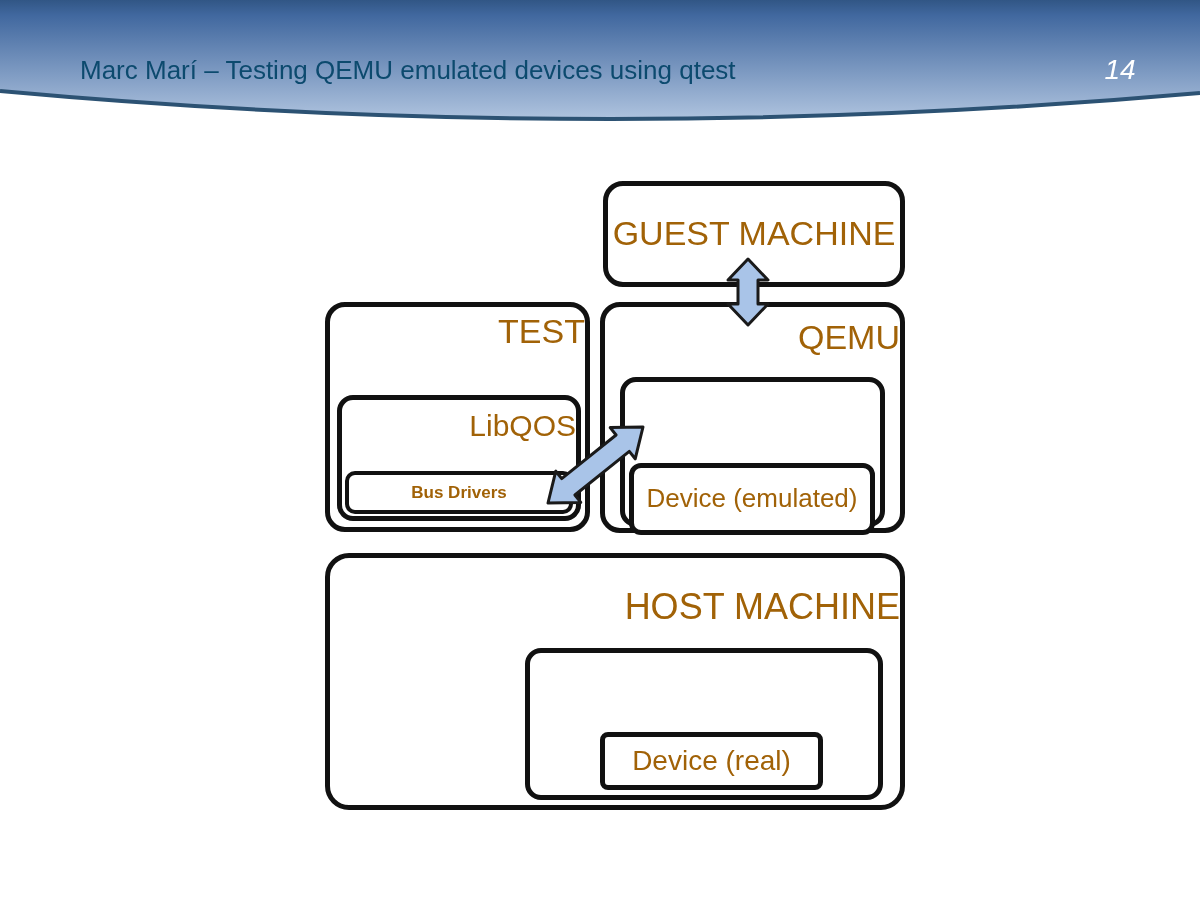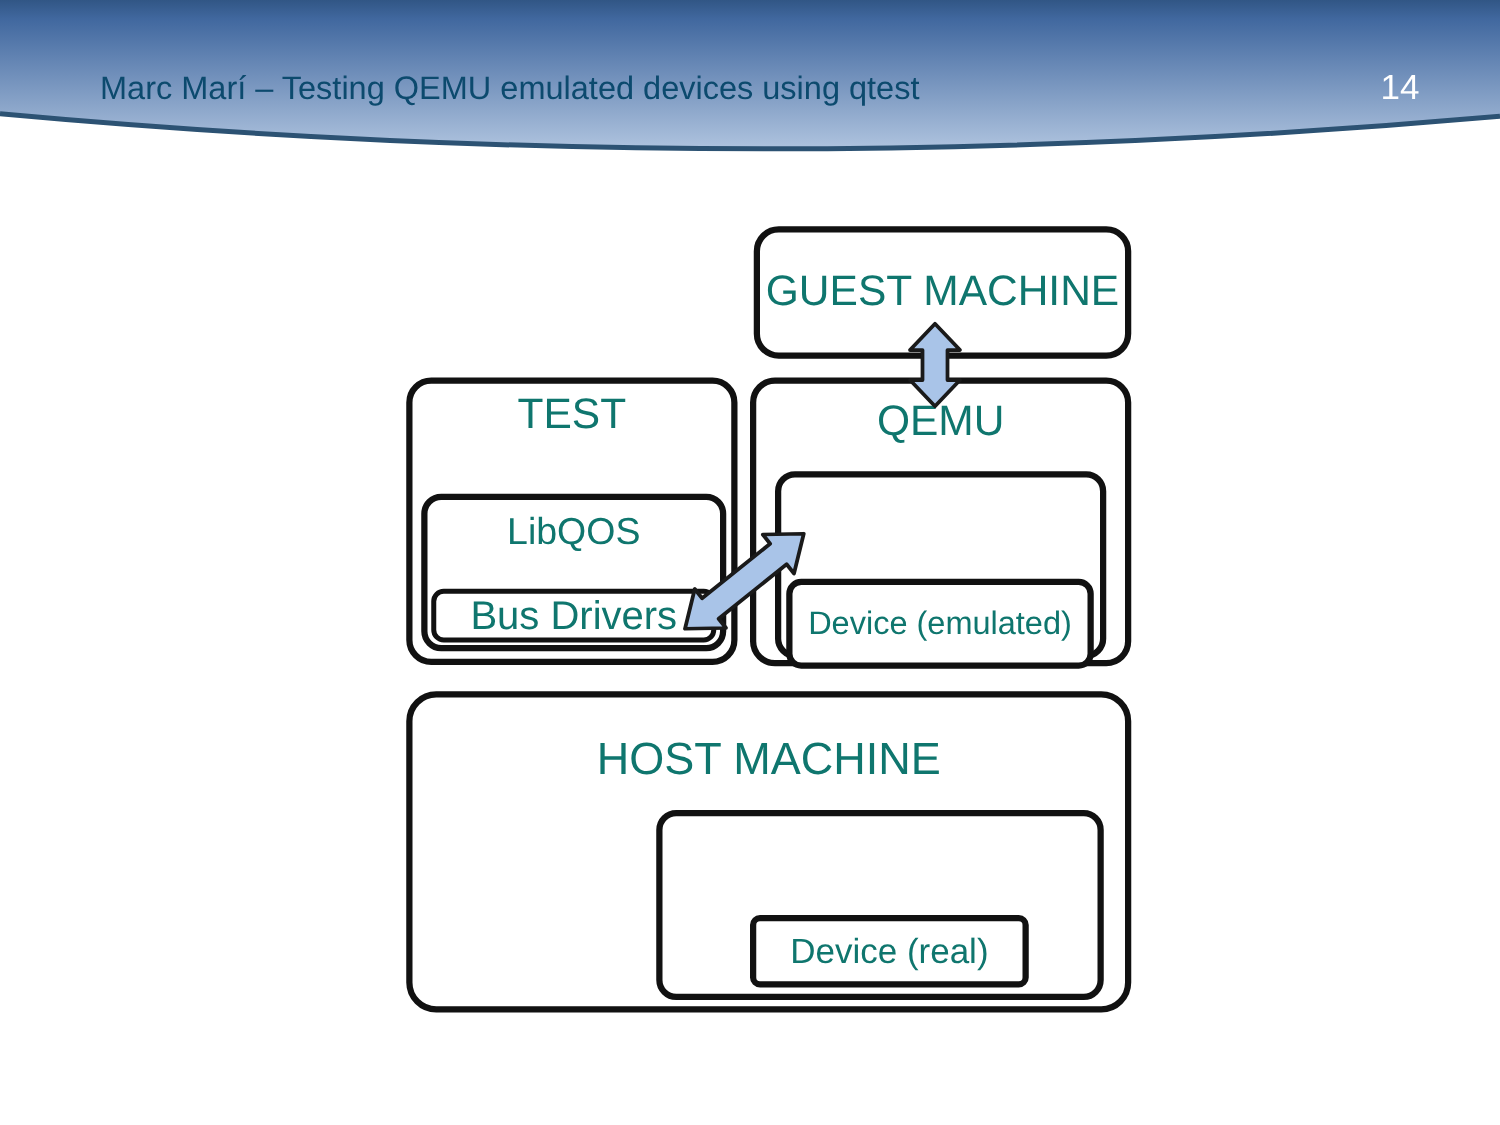--- a/index.html
+++ b/index.html
@@ -29,51 +29,52 @@
     color: #0c4a6e;
     white-space: nowrap;
   }
   .page-number {
     position: absolute;
     left: 1085px; top: 54px;
     width: 70px;
     text-align: center;
     font-size: 28px;
     color: #ffffff;
+    font-style: italic;
   }
 
   
   .box {
     position: absolute;
     background: #ffffff;
     border: 5px solid #111111;
   }
   .box-label {
     position: absolute;
     left: 0; right: 0;
-    text-align: center;
-    color: #0f766e;
+    text-align: right;
+    color: #a16207;
     line-height: 1.15;
     white-space: nowrap;
   }
 
   #box-guest   { left: 603px; top: 181px; width: 302px; height: 106px; border-radius: 20px;
                  display: flex; flex-direction: column; align-items: center; justify-content: center; }
   .guest-title    { position: static; font-size: 34px; }
   .guest-subtitle { position: static; font-size: 28px; }
 
   #box-test    { left: 325px; top: 302px; width: 265px; height: 230px; border-radius: 20px; }
   .test-title  { top: 5px;  font-size: 34px; }
 
   #box-libqos  { left: 7px;  top: 88px;  width: 244px; height: 126px; border-radius: 16px; }
   .libqos-title{ top: 9px;  font-size: 30px; }
 
   #box-busdrivers { left: 3px; top: 71px; width: 228px; height: 43px; border-radius: 10px; border-width: 4px;
                     display: flex; align-items: center; justify-content: center; }
-  .busdrivers-label { position: static; font-size: 32px; }
+  .busdrivers-label { position: static; font-size: 17px; font-weight: bold; }
 
   #box-qemu    { left: 600px; top: 302px; width: 305px; height: 231px; border-radius: 20px; }
   .qemu-title  { top: 11px; font-size: 34px; }
 
   #box-busemul { left: 15px; top: 70px; width: 265px; height: 150px; border-radius: 16px; }
   .busemul-title { top: 16px; font-size: 28px; }
 
   #box-deviceemul { left: 4px; top: 81px; width: 246px; height: 72px; border-radius: 12px;
                     display: flex; align-items: center; justify-content: center; }
   .deviceemul-label { position: static; font-size: 26px; }

